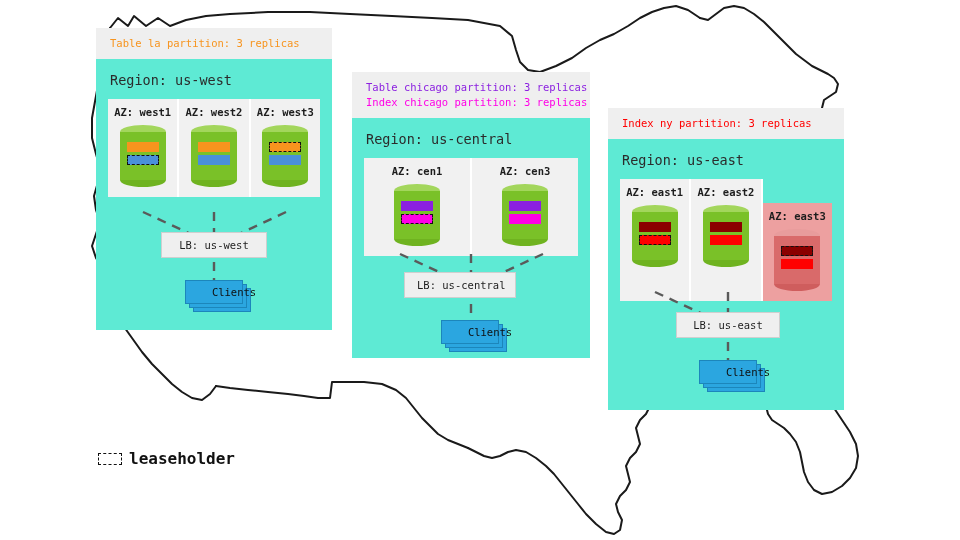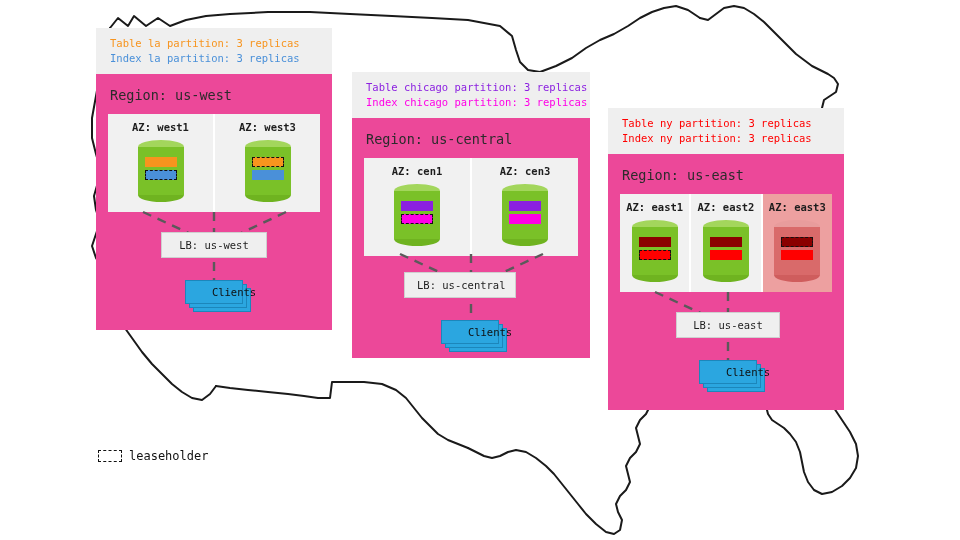--- a/index.html
+++ b/index.html
@@ -11,21 +11,21 @@
     overflow: hidden;
   }
   #stage { position: relative; width: 960px; height: 540px; background: #fff; }
 
   
   #usmap { position: absolute; left: 0; top: 0; width: 960px; height: 540px; }
 
   
   .region {
     position: absolute;
-    background: #ec4899;
+    background: #5eead4;
   }
   .region-head {
     background: #efefef;
     padding: 8px 12px 8px 14px;
     line-height: 1.45;
   }
   .hdr-line { font-size: 10.5px; white-space: pre; letter-spacing: 0px; }
   .region-title {
     font-size: 13.5px;
     color: #2b2b2b;
@@ -39,21 +39,21 @@
   }
   .az {
     background: #f1f1f1;
     border-right: 2px solid #ffffff;
     padding: 7px 0 10px 0;
     flex: 1;
     text-align: center;
     position: relative;
   }
   .az:last-child { border-right: none; }
-  .az.failed { background: #eda0a0; }
+  .az.failed { background: #eda0a0; margin-top: 24px; }
   .az-label {
     font-size: 10.5px;
     color: #1d1d1d;
     white-space: pre;
     display: block;
     margin-bottom: 7px;
   }
 
   
   .cyl { position: relative; width: 46px; height: 62px; margin: 0 auto; }
@@ -113,21 +113,21 @@
   
   .conn { position: absolute; overflow: visible; z-index: 4; }
 
   
   #legend { position: absolute; left: 98px; top: 449px; display: flex; align-items: center; }
   #legend .swatch {
     width: 24px; height: 12px;
     border: 1.6px dashed #111; background: transparent;
     margin-right: 7px;
   }
-  #legend .txt { font-size: 12px; color: #111; white-space: pre; }
+  #legend .txt { font-size: 16px; color: #111; white-space: pre; font-weight: bold; }
 </style>
 </head>
 <body>
 
 <div id="stage">
 
   <svg id="usmap" viewBox="0 0 960 540" preserveAspectRatio="none" aria-hidden="true">
     <path d="M96,108 L92,132 L90,150 L94,170 L99,186 L102,200 L96,214 L92,226
              L97,238 L104,246 L100,256 L96,268 L100,282 L106,292 L104,302
              L110,312 L118,322 L126,334 L134,348 L142,358 L152,366 L160,372
@@ -211,36 +211,45 @@
                L824,100 L830,96 L836,92 L838,84 L834,78 L828,74
                L820,70 L812,66 L804,60 L796,54 L788,46 L780,38
                L772,30 L764,22 L754,14 L744,8 L734,6 L724,8 L716,14
                L708,20 L700,18"></path>
     </g>
   </svg>
 
   <div class="region" style="left:96px; top:28px; width:236px; height:302px;">
     <div class="region-head">
       <div class="hdr-line" style="color:#F7941E;">Table la partition: 3 replicas</div>
-      <div class="hdr-line" style="color:#4A90D9;">Index la partition: 3 replicas</div>
     </div>
     <div class="region-title">Region: us-west</div>
     <div class="az-row">
 
       <div class="az">
         <span class="az-label">AZ: west1</span>
         <div class="cyl">
           <div class="top"></div>
           <div class="bottom"></div>
           <div class="body"></div>
           <div class="band b1" style="background:#F7941E;"></div>
           <div class="band b2 lease" style="background:#4A90D9;"></div>
         </div>
       </div>
 
+      <div class="az">
+        <span class="az-label">AZ: west2</span>
+        <div class="cyl">
+          <div class="top"></div>
+          <div class="bottom"></div>
+          <div class="body"></div>
+          <div class="band b1" style="background:#F7941E;"></div>
+          <div class="band b2" style="background:#4A90D9;"></div>
+        </div>
+      </div>
 
       <div class="az">
         <span class="az-label">AZ: west3</span>
         <div class="cyl">
           <div class="top"></div>
           <div class="bottom"></div>
           <div class="body"></div>
           <div class="band b1 lease" style="background:#F7941E;"></div>
           <div class="band b2" style="background:#4A90D9;"></div>
         </div>
@@ -316,21 +325,20 @@
 
   <div class="clients" style="left:441px; top:320px; width:66px; height:32px;">
     <div class="card c3" style="width:58px;height:24px;"></div>
     <div class="card c2" style="width:58px;height:24px;"></div>
     <div class="card c1" style="width:58px;height:24px;"></div>
     <div class="lbl" style="width:58px;height:24px;">Clients</div>
   </div>
 
   <div class="region" style="left:608px; top:108px; width:236px; height:302px;">
     <div class="region-head">
-      <div class="hdr-line" style="color:#FF0000;">Table ny partition: 3 replicas</div>
       <div class="hdr-line" style="color:#FF0000;">Index ny partition: 3 replicas</div>
     </div>
     <div class="region-title">Region: us-east</div>
     <div class="az-row">
 
       <div class="az">
         <span class="az-label">AZ: east1</span>
         <div class="cyl">
           <div class="top"></div>
           <div class="bottom"></div>

